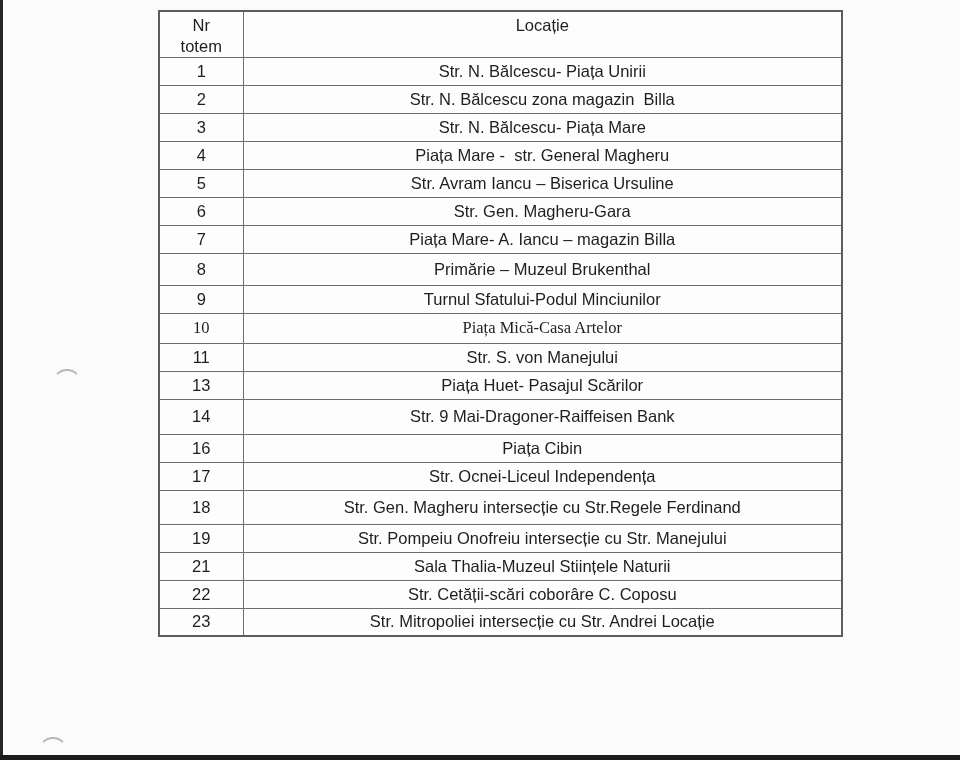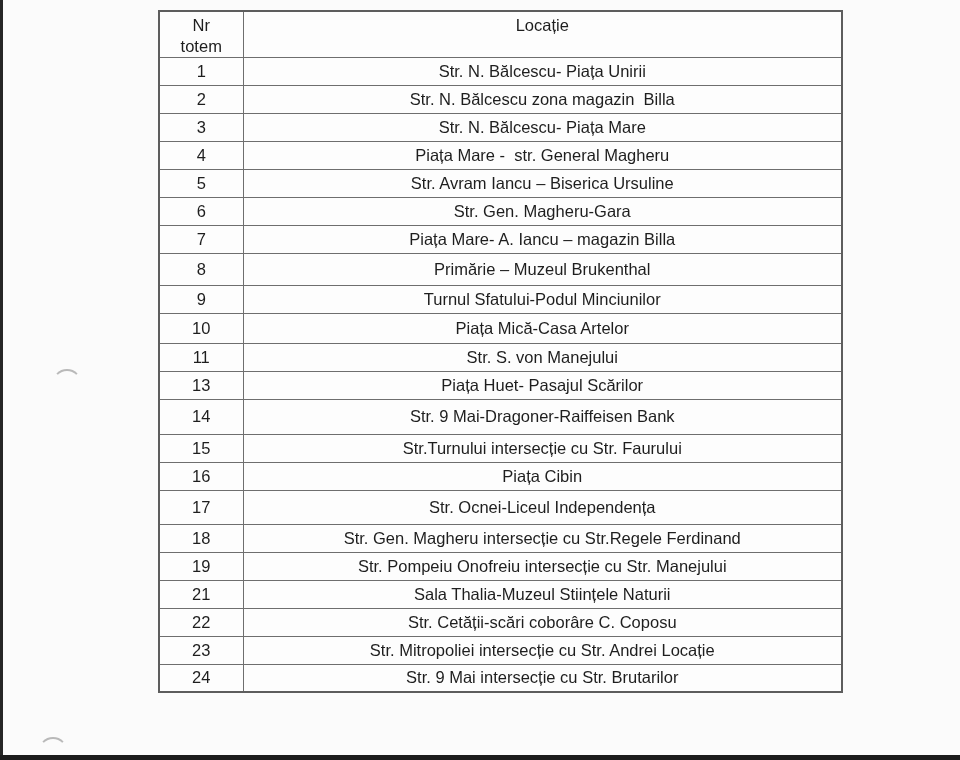--- a/index.html
+++ b/index.html
@@ -57,21 +57,21 @@
     font-size: 16.5px;
     font-weight: normal;
     padding: 0 4px;
     white-space: pre-wrap;
     overflow: hidden;
   }
   table.totem-table thead tr { height: 46px; padding-left: 43px; }
   table.totem-table thead th { vertical-align: top; padding-top: 3px; line-height: 1.25; }
   table.totem-table tbody tr { height: 28px; }
   table.totem-table tbody tr:nth-child(8)  { height: 32px; }
-  table.totem-table tbody tr:nth-child(10) { height: 30px; }
+  table.totem-table tbody tr:nth-child(10) { height: 30px; font-family: Liberation Serif, serif; }
   table.totem-table tbody tr:nth-child(13) { height: 35px; }
   table.totem-table tbody tr:nth-child(16) { height: 34px; }
   table.totem-table tbody tr:nth-child(24) { height: 30px; }
 </style>
 </head>
 <body>
 
 <div class="edge-left"></div>
 <div class="edge-bottom"></div>
 <div class="punch-hole hole-1"></div>
@@ -135,24 +135,20 @@
       </tr>
     <tr>
         <td>13</td>
         <td>Piața Huet- Pasajul Scărilor</td>
       </tr>
     <tr>
         <td>14</td>
         <td>Str. 9 Mai-Dragoner-Raiffeisen Bank</td>
       </tr>
     <tr>
-        <td>15</td>
-        <td>Str.Turnului intersecție cu Str. Faurului</td>
-      </tr>
-    <tr>
         <td>16</td>
         <td>Piața Cibin</td>
       </tr>
     <tr>
         <td>17</td>
         <td>Str. Ocnei-Liceul Independența</td>
       </tr>
     <tr>
         <td>18</td>
         <td>Str. Gen. Magheru intersecție cu Str.Regele Ferdinand</td>
@@ -166,18 +162,14 @@
         <td>Sala Thalia-Muzeul Stiințele Naturii</td>
       </tr>
     <tr>
         <td>22</td>
         <td>Str. Cetății-scări coborâre C. Coposu</td>
       </tr>
     <tr>
         <td>23</td>
         <td>Str. Mitropoliei intersecție cu Str. Andrei Locație</td>
       </tr>
-    <tr>
-        <td>24</td>
-        <td>Str. 9 Mai intersecție cu Str. Brutarilor</td>
-      </tr>
   </tbody>
 </table>
 
 </body></html>

